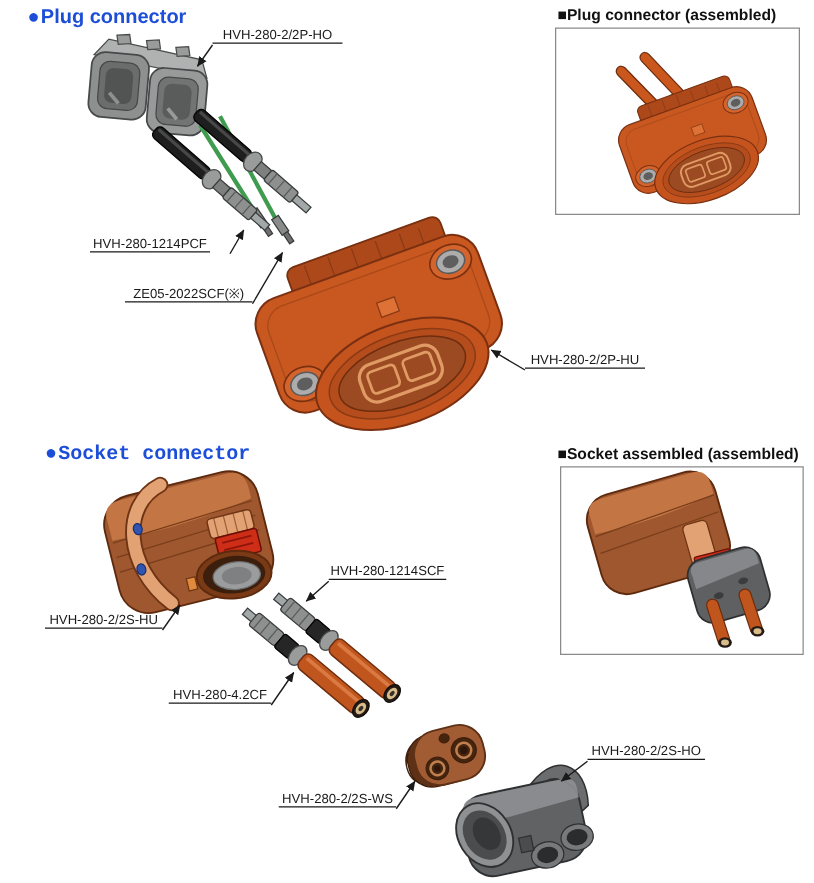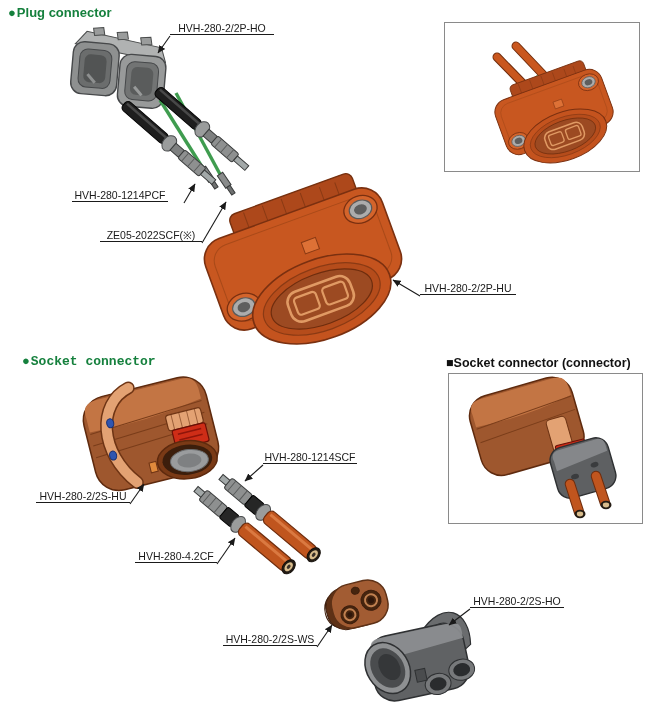--- a/index.html
+++ b/index.html
@@ -2,22 +2,22 @@
 <html><head>
 <meta charset="utf-8">
 <style>
   html,body{margin:0;padding:0;background:#fff;}
   #canvas{
     position:relative;width:651px;height:706px;background:#ffffff;
     font-family:"Liberation Sans",sans-serif;overflow:hidden;
   }
   #art{position:absolute;left:0;top:0;}
   .sec-title{
-    position:absolute;font-weight:bold;font-size:13px;color:#15803d;
-    white-space:nowrap;z-index:2;
+    position:absolute;font-weight:bold;font-size:16px;color:#1d4ed8;
+    white-space:nowrap;z-index:2;margin-left:14px;
   }
   .sec-title .marker{margin-right:1px;}
   .box-title{
     position:absolute;font-weight:bold;font-size:12.5px;color:#111;
     white-space:nowrap;z-index:2;
   }
   .lbl{
     position:absolute;font-size:10.5px;color:#1a1a1a;text-align:center;
     white-space:nowrap;border-bottom:1.2px solid #1a1a1a;padding-bottom:0;
     line-height:12px;z-index:2;
@@ -266,25 +266,28 @@
       <path d="M263,465 L245,481" marker-end="url(#arrowhead)"></path>
       <path d="M217,564 L235,538" marker-end="url(#arrowhead)"></path>
       <path d="M317,647 L332,625" marker-end="url(#arrowhead)"></path>
       <path d="M470,609 L449,625" marker-end="url(#arrowhead)"></path>
     </g>
   </svg>
 
   <div class="sec-title" style="left:8px;top:5px;">
     <span class="marker">●</span><span>Plug connector</span>
   </div>
+  <div class="box-title" style="left:446px;top:5px;">
+    <span class="marker">■</span><span>Plug connector (assembled)</span>
+  </div>
   <div class="sec-title" style="left:22px;top:354px;font-family:Liberation Mono, monospace;">
     <span class="marker">●</span><span>Socket connector</span>
   </div>
   <div class="box-title" style="left:446px;top:356px;">
-    <span class="marker">■</span><span>Socket connector (connector)</span>
+    <span class="marker">■</span><span>Socket assembled (assembled)</span>
   </div>
 
   <div class="lbl" style="left:170px;top:22px;width:104px;">HVH-280-2/2P-HO</div>
   <div class="lbl" style="left:72px;top:189px;width:96px;">HVH-280-1214PCF</div>
   <div class="lbl" style="left:100px;top:229px;width:102px;">ZE05-2022SCF(※)</div>
   <div class="lbl" style="left:420px;top:282px;width:96px;">HVH-280-2/2P-HU</div>
   <div class="lbl" style="left:36px;top:490px;width:94px;">HVH-280-2/2S-HU</div>
   <div class="lbl" style="left:263px;top:451px;width:94px;">HVH-280-1214SCF</div>
   <div class="lbl" style="left:135px;top:550px;width:82px;">HVH-280-4.2CF</div>
   <div class="lbl" style="left:223px;top:633px;width:94px;">HVH-280-2/2S-WS</div>

